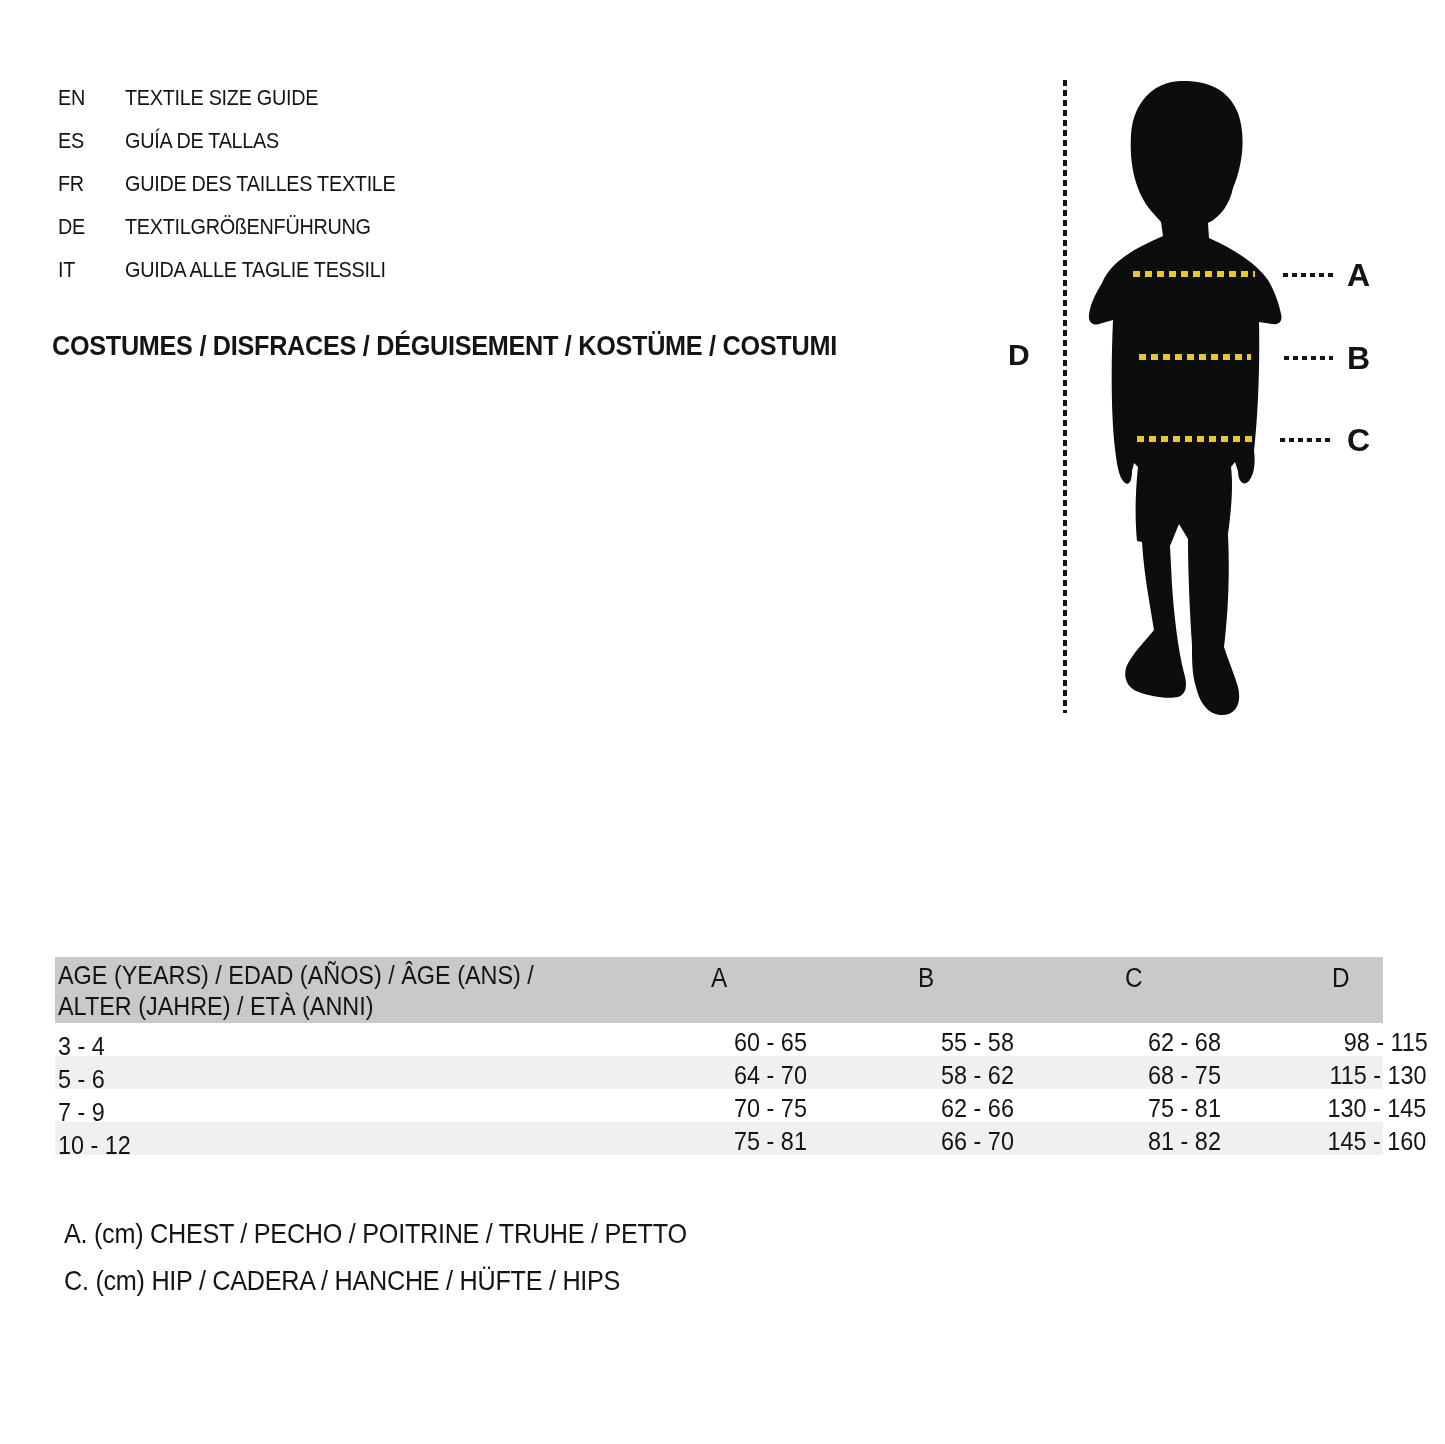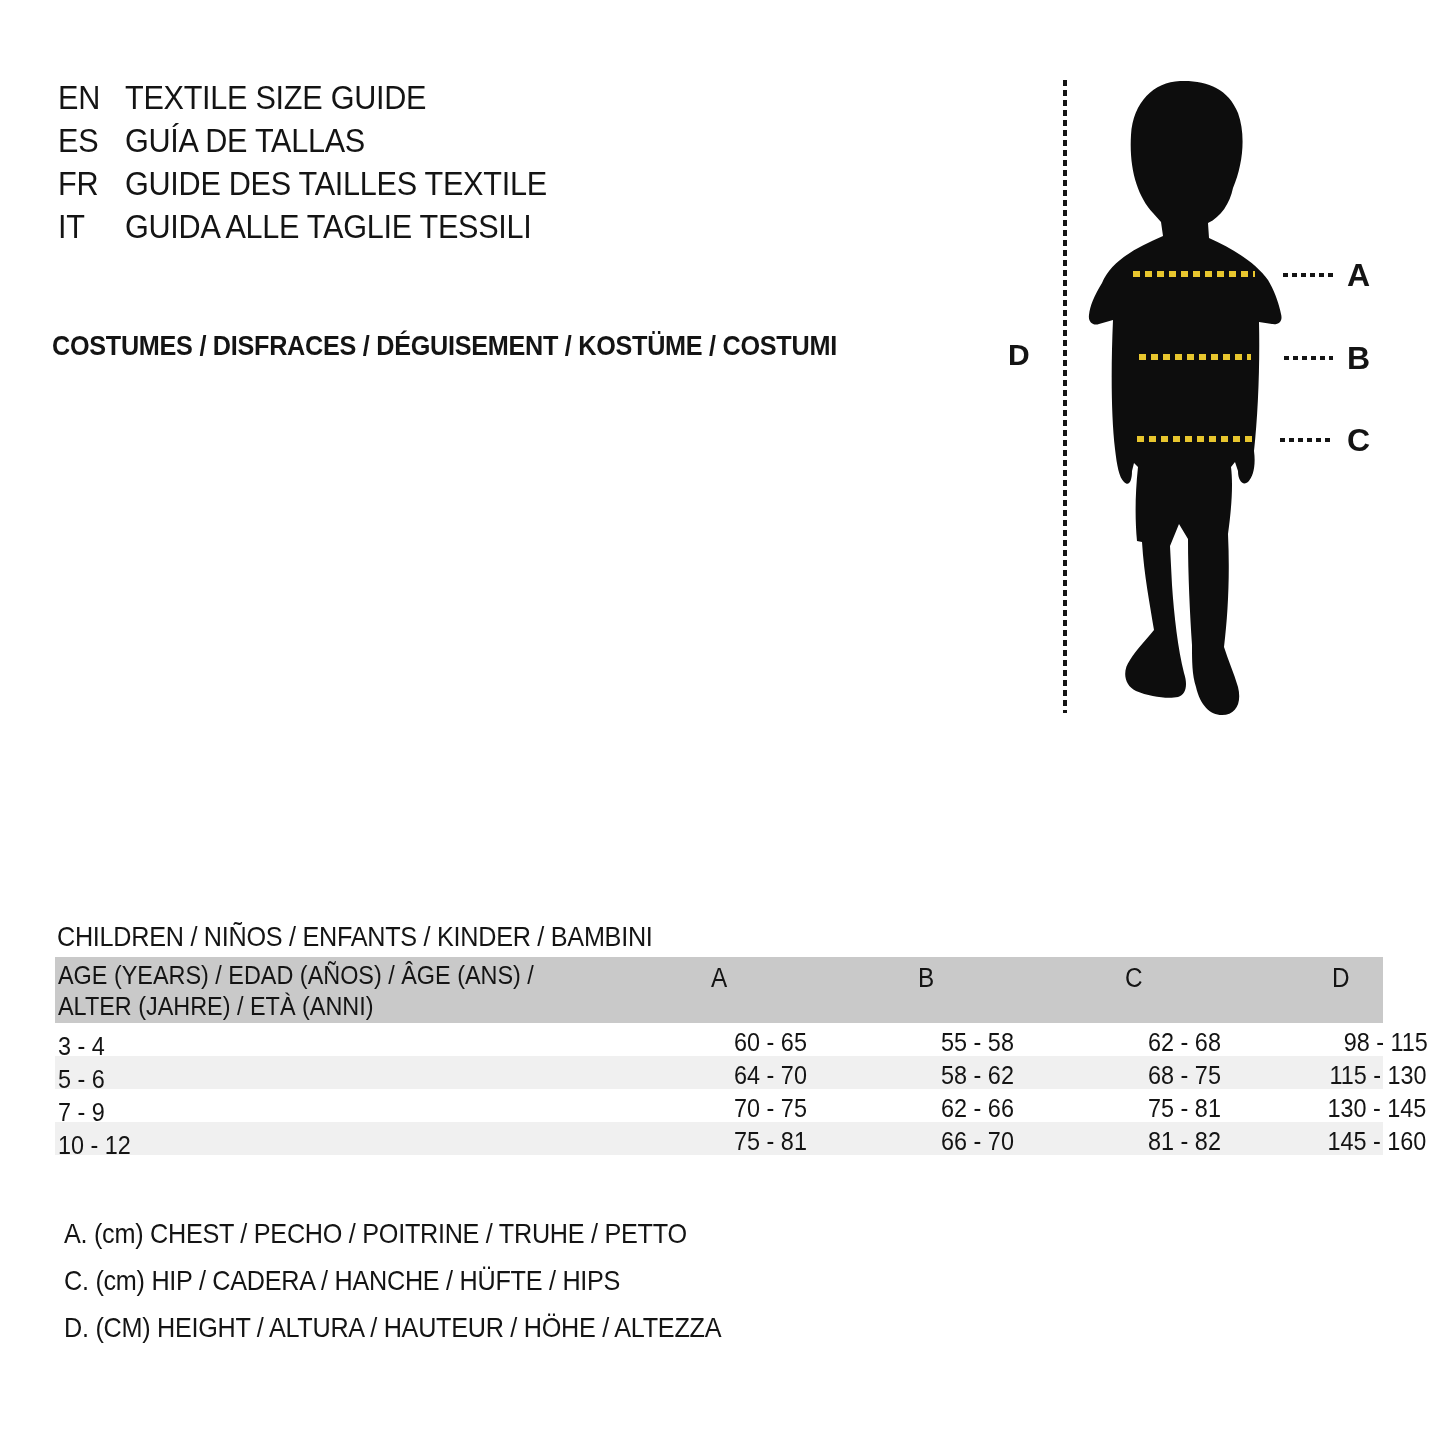--- a/index.html
+++ b/index.html
@@ -5,21 +5,21 @@
   html,body{margin:0;padding:0;background:#fff;}
   .canvas{
     position:relative;width:1445px;height:1444px;background:#fff;overflow:hidden;
     font-family:"Liberation Sans",sans-serif;color:#141414;
   }
   .cnd{display:inline-block;transform:scaleX(.9);transform-origin:0 50%;white-space:nowrap;}
   .cndc{display:inline-block;transform:scaleX(.9);transform-origin:50% 50%;white-space:nowrap;}
 
   
   .lang-block{position:absolute;left:58px;top:76px;}
-  .lang-line{display:flex;height:43px;align-items:center;font-size:34px;font-weight:500;letter-spacing:-.3px;}
+  .lang-line{display:flex;height:43px;align-items:center;font-size:22px;font-weight:500;letter-spacing:-.3px;}
   .lang-code{width:67px;flex:0 0 67px;}
   
   .costumes{position:absolute;left:52px;top:330px;font-size:28px;font-weight:700;letter-spacing:-.3px;}
 
   
   .vline{position:absolute;left:1063px;top:80px;width:4px;height:633px;
     background:repeating-linear-gradient(to bottom,#141414 0 6px,transparent 6px 10px);}
   .silhouette{position:absolute;left:1080px;top:75px;width:212px;height:648px;}
   .ydash{position:absolute;height:6px;
     background:repeating-linear-gradient(to right,var(--yellow,#e8c62e) 0 7px,transparent 7px 12px);}
@@ -63,20 +63,24 @@
       <span class="lang-code"><span class="cnd">EN</span></span>
       <span class="cnd">TEXTILE SIZE GUIDE</span>
     </div>
     <div class="lang-line">
       <span class="lang-code"><span class="cnd">ES</span></span>
       <span class="cnd">GUÍA DE TALLAS</span>
     </div>
     <div class="lang-line">
       <span class="lang-code"><span class="cnd">FR</span></span>
       <span class="cnd">GUIDE DES TAILLES TEXTILE</span>
+    </div>
+    <div class="lang-line">
+      <span class="lang-code"><span class="cnd">DE</span></span>
+      <span class="cnd">TEXTILGRÖßENFÜHRUNG</span>
     </div>
     <div class="lang-line">
       <span class="lang-code"><span class="cnd">IT</span></span>
       <span class="cnd">GUIDA ALLE TAGLIE TESSILI</span>
     </div>
   </div>
 
   <div class="costumes">
     <span class="cnd">COSTUMES / DISFRACES / DÉGUISEMENT / KOSTÜME / COSTUMI</span>
   </div>
@@ -133,23 +137,20 @@
   <div class="ydash ydash-c"></div>
   <div class="hdots hdots-a"></div>
   <div class="hdots hdots-b"></div>
   <div class="hdots hdots-c"></div>
 
   <div class="mlabel mlabel-a">A</div>
   <div class="mlabel mlabel-b">B</div>
   <div class="mlabel mlabel-c">C</div>
   <div class="mlabel mlabel-d">D</div>
 
-  <div class="children-title">
-    <span class="cnd">CHILDREN / NIÑOS / ENFANTS / KINDER / BAMBINI</span>
-  </div>
 
   <div class="size-table">
     <div class="trow thead">
       <div class="age-cell">
         <span class="cnd">AGE (YEARS) / EDAD (AÑOS) / ÂGE (ANS) /</span><br>
         <span class="cnd">ALTER (JAHRE) / ETÀ (ANNI)</span>
       </div>
       <div class="col-letter"><span class="cndc">A</span></div>
       <div class="col-letter"><span class="cndc">B</span></div>
       <div class="col-letter"><span class="cndc">C</span></div>
@@ -191,18 +192,15 @@
     </div>
   </div>
 
   <div class="legend">
     <div class="legend-line">
         <span class="cnd">A. (cm) CHEST / PECHO / POITRINE / TRUHE / PETTO</span>
       </div>
     <div class="legend-line">
         <span class="cnd">C. (cm) HIP / CADERA / HANCHE / HÜFTE / HIPS</span>
       </div>
-    <div class="legend-line">
-        <span class="cnd">D. (CM) HEIGHT / ALTURA / HAUTEUR / HÖHE / ALTEZZA</span>
-      </div>
   </div>
 
 </div>
 
 </body></html>

